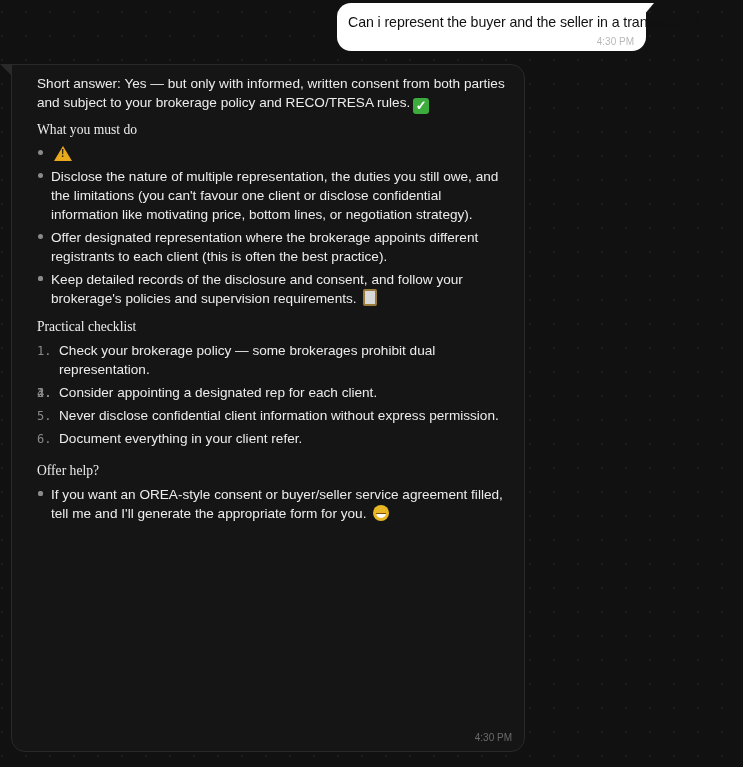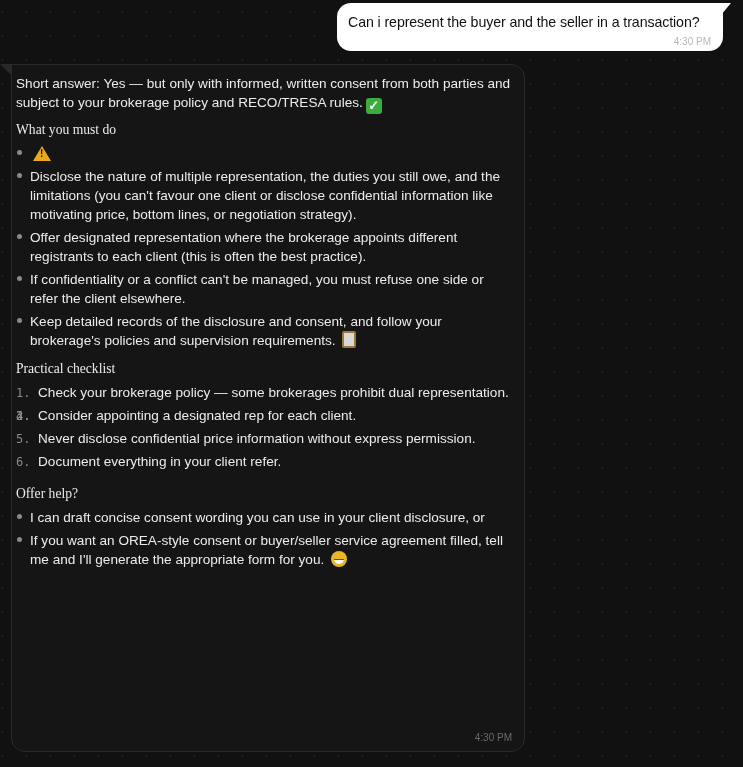--- a/index.html
+++ b/index.html
@@ -7,37 +7,37 @@
     width:743px; height:767px; overflow:hidden;
     background-color:#111111;
     background-image: radial-gradient(#1e1e1e 1px, transparent 1.2px);
     background-size:24px 24px;
     background-position:14px 24px;
     font-family:"Liberation Sans", sans-serif;
     color:#ececec;
     position:relative;
   }
   .user-bubble {
-    position:absolute; left:337px; top:3px; width:386px; height:48px;
+    position:absolute; left:337px; top:3px; width:309px; height:48px;
     background:#ffffff; color:#111;
     border-radius:14px 0 14px 14px;
     box-sizing:border-box; padding:9px 12px 16px 11px;
   }
   .user-bubble::after {
     content:""; position:absolute; right:-8px; top:0;
     border-left:10px solid #fff; border-bottom:12px solid transparent;
   }
   .user-text { font-size:14.2px; line-height:20px; white-space:nowrap; letter-spacing:-0.1px; }
   .user-time { position:absolute; right:12px; bottom:4px; font-size:10px; color:#b8b8b8; }
 
   .bot-bubble {
     position:absolute; left:11px; top:64px; width:514px; height:688px;
     background:#151515; border:1px solid #2a2a2a;
     border-radius:0 14px 14px 14px;
-    box-sizing:border-box; padding:9px 12px 0 4px;
+    box-sizing:border-box; padding:9px 12px 0 25px;
     font-size:13.6px; line-height:19px; color:#ececec;
   }
   .bot-bubble::before {
     content:""; position:absolute; left:-12px; top:-1px;
     border-right:12px solid #2a2a2a; border-bottom:12px solid transparent;
   }
   p.para { margin:0 0 6px 0; }
   .heading { margin:0 0 5px 0;font-family:Liberation Serif, serif; }
   ul.bullets { list-style:none; margin:0 0 9px 0; padding:0; }
   ul.bullets li { position:relative; padding-left:14px; margin-bottom:4px; }
@@ -72,34 +72,34 @@
 </div>
 
 <div class="bot-bubble">
   <p class="para"><span>Short answer: Yes — but only with informed, written consent from both parties and subject to your brokerage policy and RECO/TRESA rules.</span><span class="emoji check-box">✓</span></p>
 
   <div class="heading">What you must do</div>
   <ul class="bullets">
     <li><span class="dot"></span> <span class="emoji warn"><span>!</span></span></li>
     <li><span class="dot"></span><span>Disclose the nature of multiple representation, the duties you still owe, and the limitations (you can't favour one client or disclose confidential information like motivating price, bottom lines, or negotiation strategy).</span></li>
     <li><span class="dot"></span><span>Offer designated representation where the brokerage appoints different registrants to each client (this is often the best practice).</span></li>
-    <li><span class="dot"></span><span>If confidentiality or a conflict can't be managed, you must refuse one side or refer the client elsewhere.</span></li>
+    <li><span class="dot"></span></li>
     <li><span class="dot"></span><span>Keep detailed records of the disclosure and consent, and follow your brokerage's policies and supervision requirements.</span> <span class="emoji clipboard"></span></li>
   </ul>
 
   <div class="heading">Practical checklist</div>
   <ol class="checklist">
     <li><span class="num">1.</span><span>Check your brokerage policy — some brokerages prohibit dual representation.</span></li>
     <li><span class="num">2.</span></li>
     <li><span class="num">3.</span></li>
     <li><span class="num">4.</span><span>Consider appointing a designated rep for each client.</span></li>
-    <li><span class="num">5.</span><span>Never disclose confidential price information without express permission.</span></li>
+    <li><span class="num">5.</span><span>Never disclose confidential client information without express permission.</span></li>
     <li><span class="num">6.</span><span>Document everything in your client refer.</span></li>
   </ol>
 
   <div class="heading">Offer help?</div>
   <ul class="bullets">
-    <li><span class="dot"></span><span>I can draft concise consent wording you can use in your client disclosure, or</span></li>
+    <li><span class="dot"></span></li>
     <li><span class="dot"></span><span>If you want an OREA-style consent or buyer/seller service agreement filled, tell me and I'll generate the appropriate form for you.</span> <span class="emoji smiley"></span></li>
   </ul>
 
   <div class="bot-time">4:30 PM</div>
 </div>
 
 </body></html>

